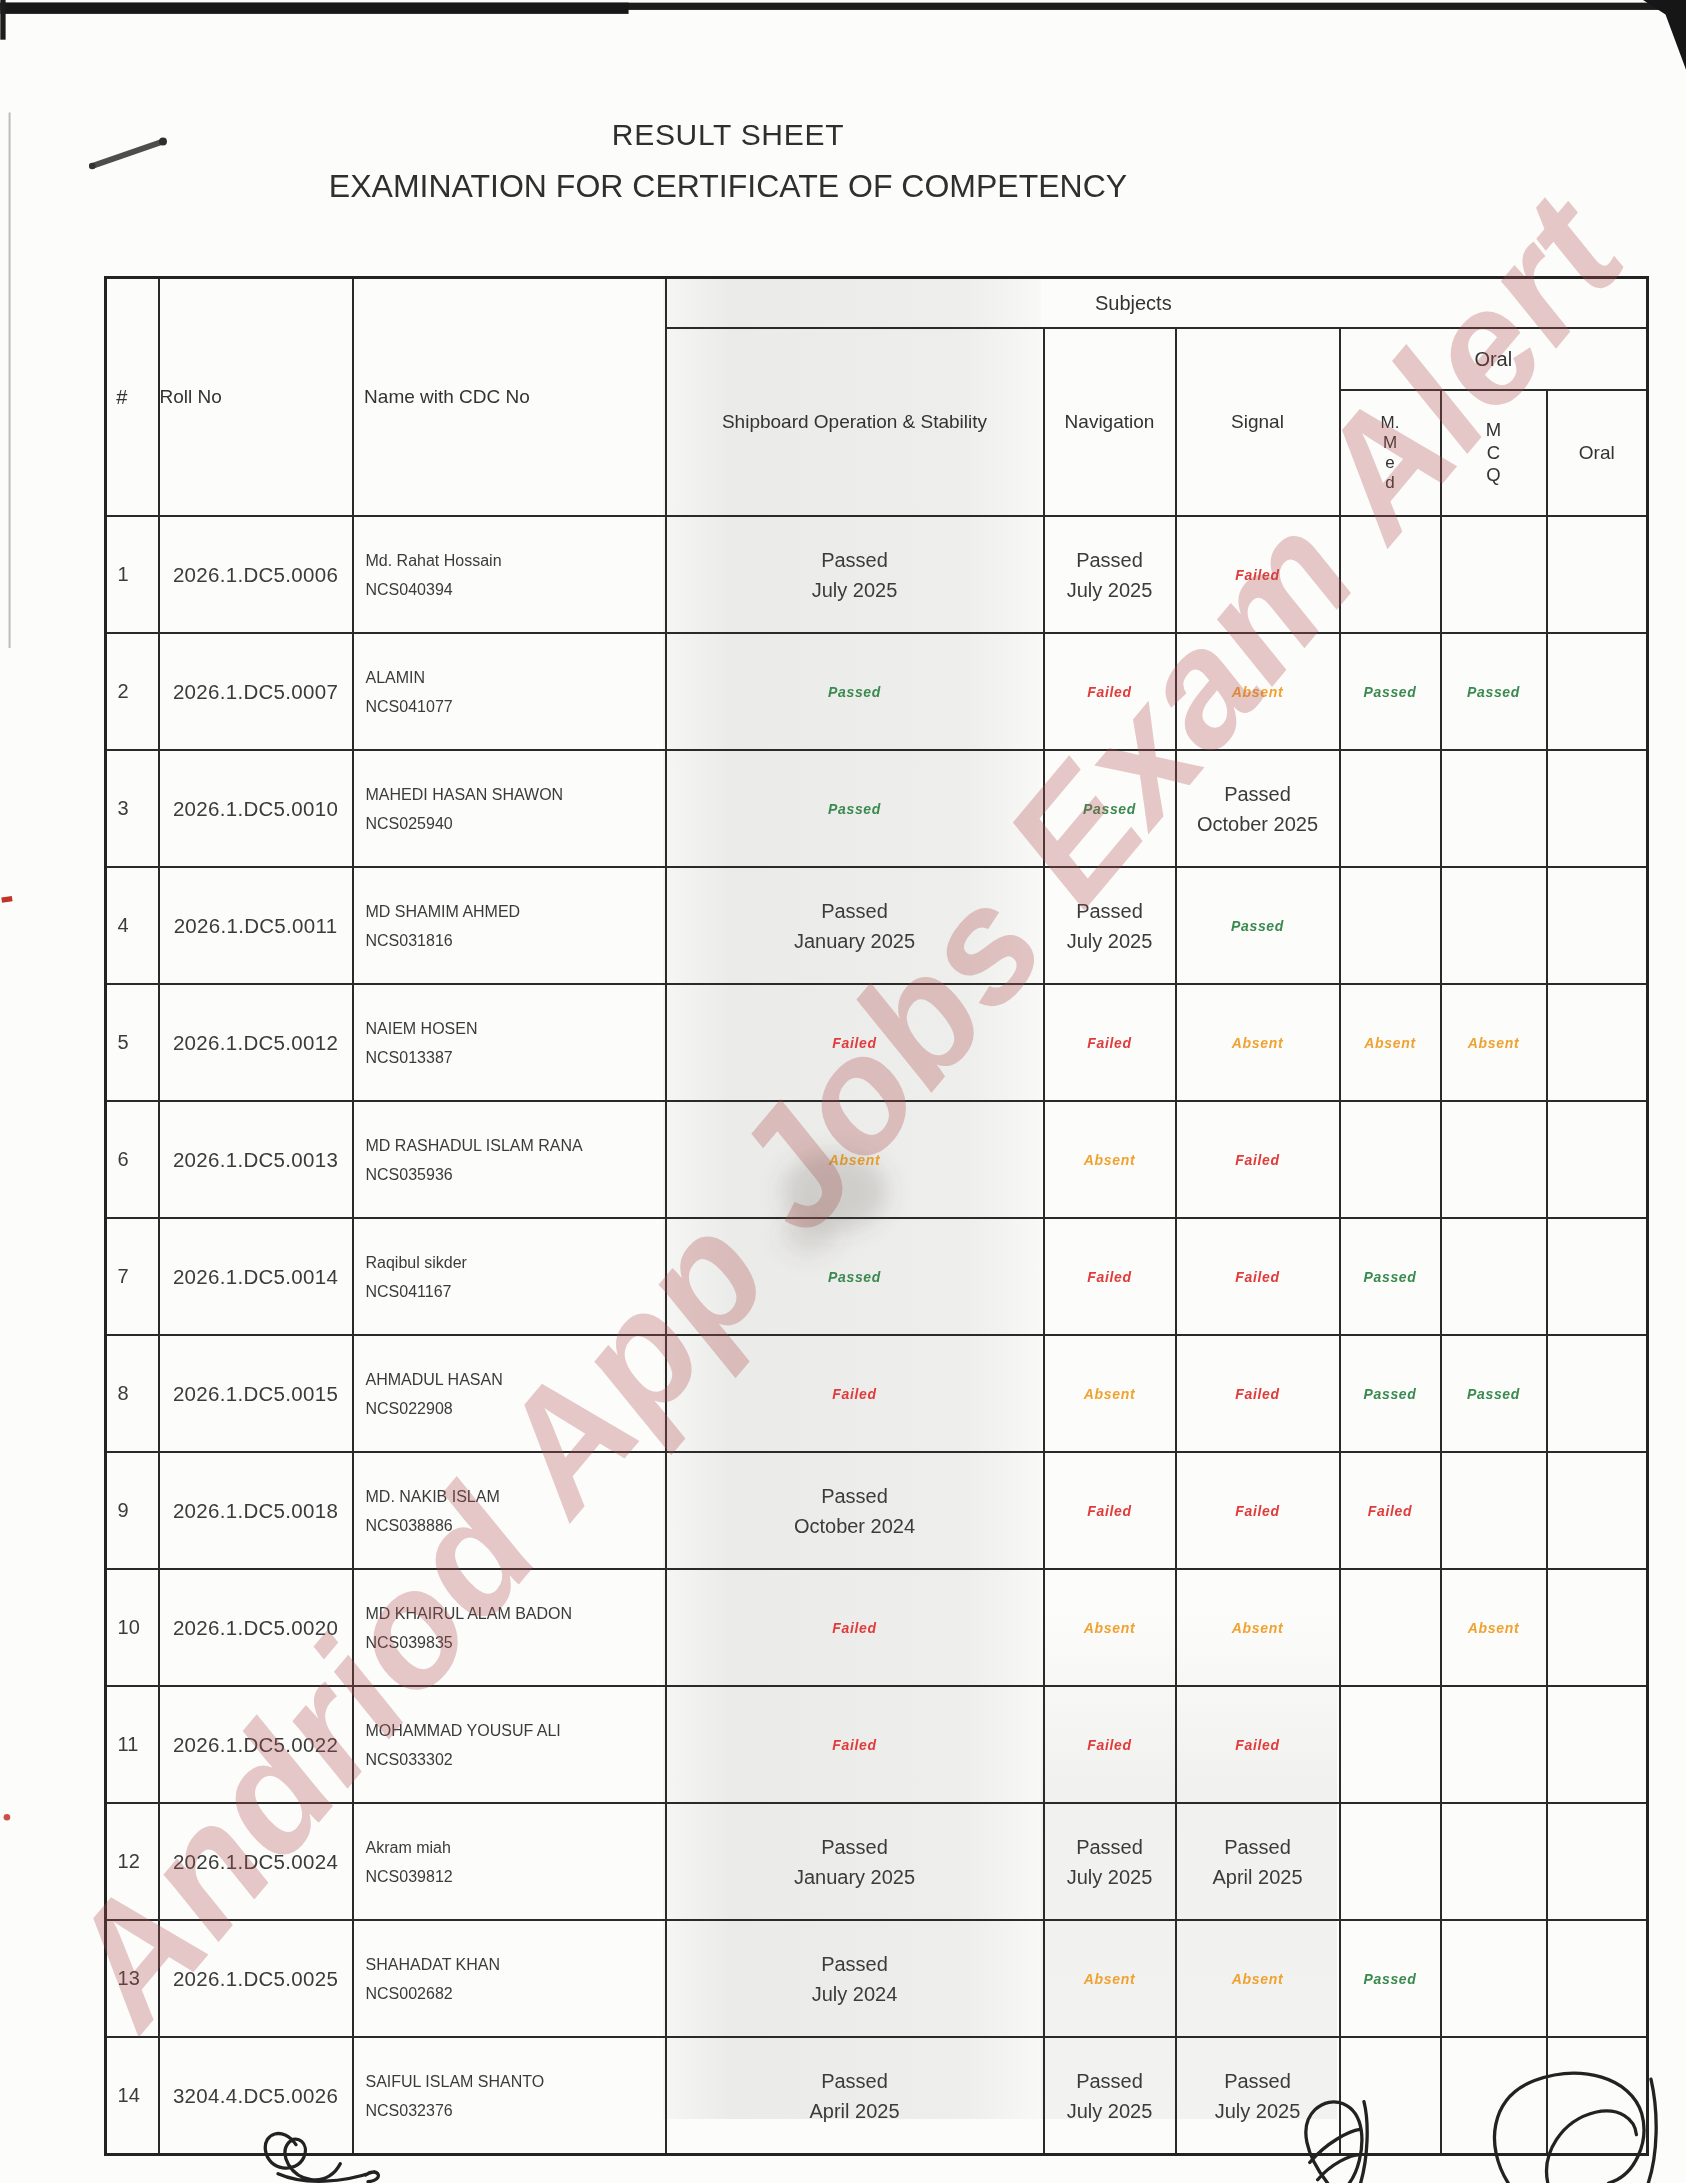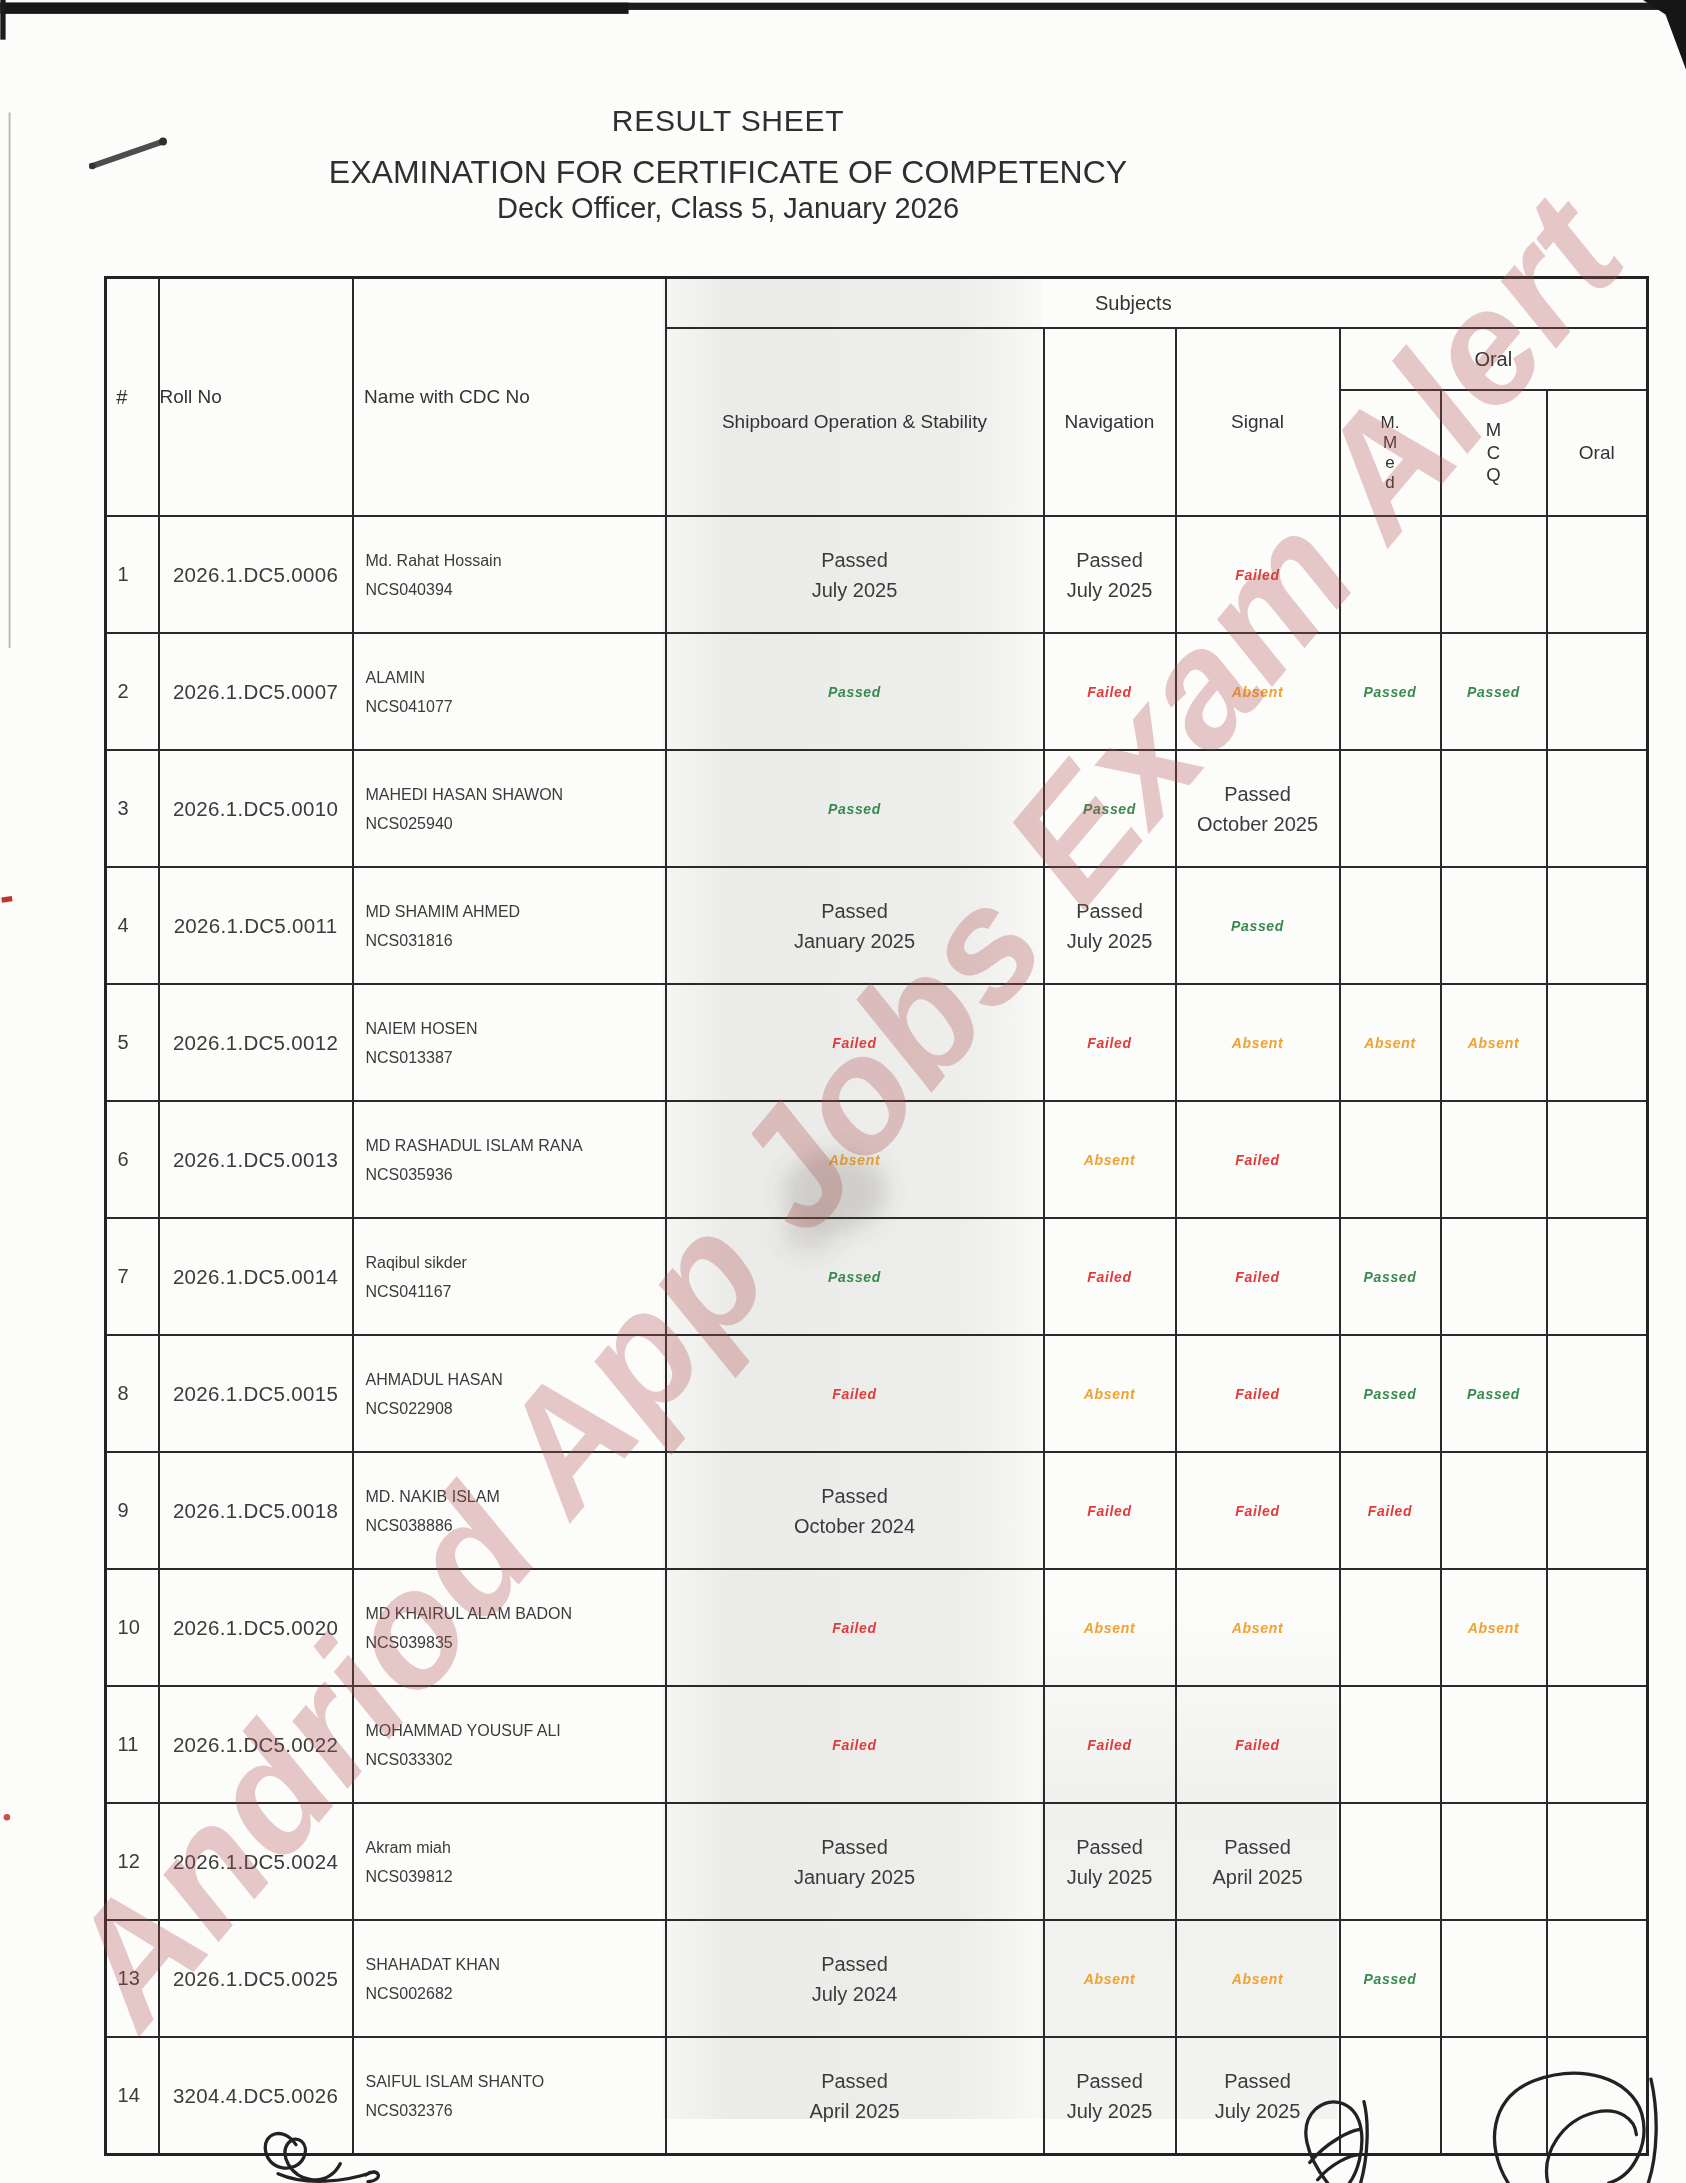--- a/index.html
+++ b/index.html
@@ -3,21 +3,21 @@
 <meta charset="utf-8">
 <style>
   html,body{margin:0;padding:0;}
   body{
     width:1687px;height:2183px;position:relative;overflow:hidden;
     background:#fcfcfa;
     font-family:"Liberation Sans", sans-serif;
     color:#3b3b3b;
   }
   
-  .titles{position:absolute;top:104px;left:0;width:1456px;text-align:center;color:#2f2f2f;z-index:10;}
+  .titles{position:absolute;top:118px;left:0;width:1456px;text-align:center;color:#2f2f2f;z-index:10;}
   .t1{font-size:30px;line-height:34px;letter-spacing:0.7px;}
   .t2{font-size:32px;line-height:36px;margin-top:16px;}
   .t3{font-size:29px;line-height:36px;}
 
   
   .shade{position:absolute;z-index:1;pointer-events:none;}
   .shade-ship{left:663px;top:276px;width:378px;height:1843px;
     background:linear-gradient(90deg,rgba(60,60,60,0.03),rgba(60,60,60,0.09) 18%,rgba(60,60,60,0.075) 80%,rgba(60,60,60,0.02));}
   .shade-rb{left:1041px;top:1607px;width:296px;height:512px;
     background:linear-gradient(180deg,rgba(60,60,60,0) ,rgba(60,60,60,0.06) 35%,rgba(60,60,60,0.05));}
@@ -55,21 +55,20 @@
 </style>
 </head>
 <body>
 
 <div class="shade shade-ship"></div>
 <div class="shade shade-rb"></div>
 
 <div class="titles">
   <div class="t1">RESULT SHEET</div>
   <div class="t2">EXAMINATION FOR CERTIFICATE OF COMPETENCY</div>
-  <div class="t3">Deck Officer, Class 5, January 2026</div>
 </div>
 
 <table>
   <colgroup>
     <col style="width:53px">
       <col style="width:194px">
       <col style="width:313px">
     <col style="width:378px">
       <col style="width:132px">
       <col style="width:164px">

